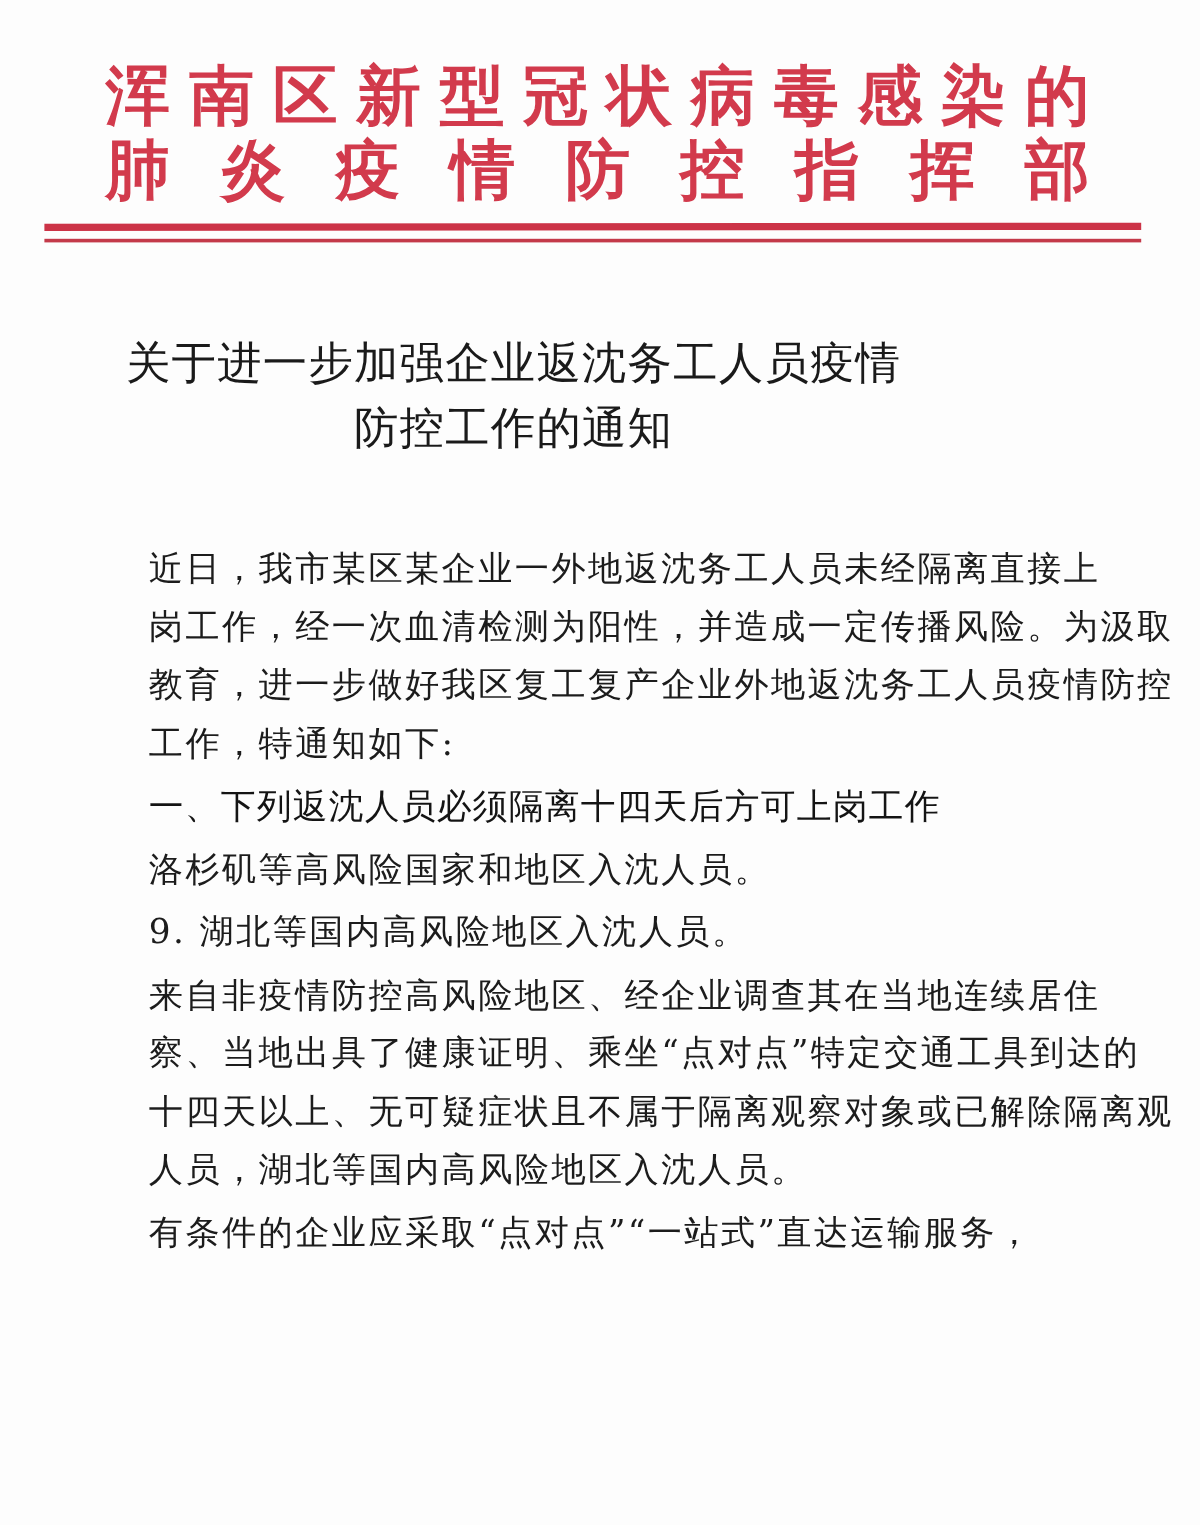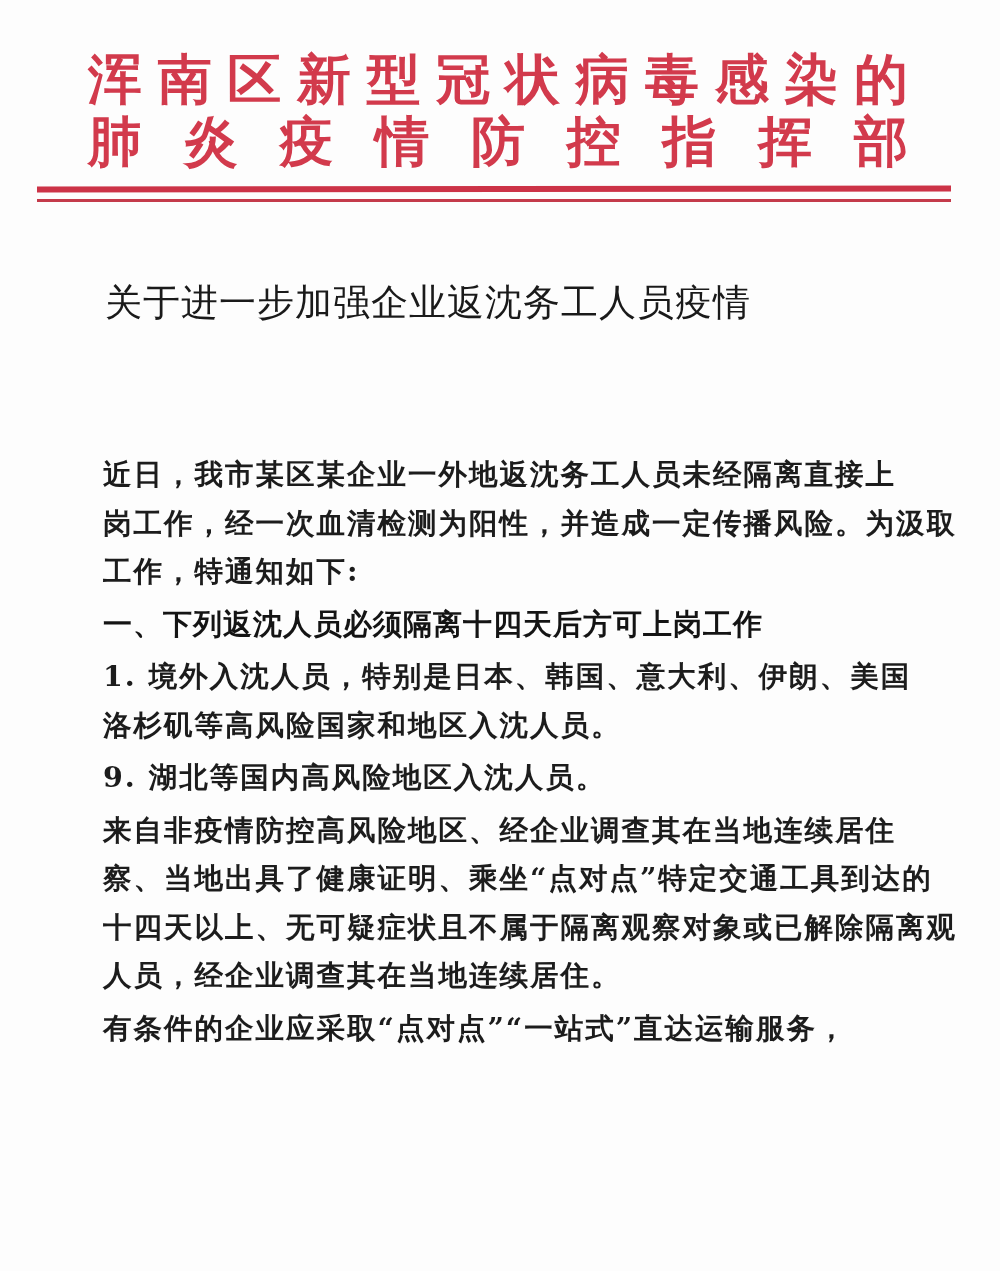--- a/index.html
+++ b/index.html
@@ -66,28 +66,27 @@
       color: #1a1a1a;
       font-family: "DejaVu Sans", "Liberation Sans", sans-serif;
       font-size: 37px;
       line-height: 54px;
       letter-spacing: 1px;
     }
     .doc-title div { white-space: nowrap; }
     
     .body-text {
       position: absolute;
-      left: 40px;
+      left: 61px;
       top: 450px;
       width: 880px;
       color: #1c1c1c;
       font-family: "DejaVu Serif", "Liberation Serif", serif;
       font-size: 28.5px;
       line-height: 48.5px;
-      font-weight: bold;
     }
     .para {
       margin: 0 0 4px 0;
       text-align: justify;
       text-align-last: left;
       letter-spacing: 2px;
     }
     .indent { text-indent: 63px; }
     .heading {
       margin: 0 0 4px 0;
@@ -130,46 +129,47 @@
       <span>挥</span>
       <span>部</span>
     </div>
   </div>
 
   <div class="rule-thick"></div>
   <div class="rule-thin"></div>
 
   <div class="doc-title">
     <div>关于进一步加强企业返沈务工人员疫情</div>
+    <div>防控工作的通知</div>
   </div>
 
   <div class="body-text">
 
     <div class="para indent">
       <span class="line">近日，我市某区某企业一外地返沈务工人员未经隔离直接上</span>
       <span class="line">岗工作，经一次血清检测为阳性，并造成一定传播风险。为汲取</span>
+      <span class="line">教育，进一步做好我区复工复产企业外地返沈务工人员疫情防控</span>
       <span class="line">工作，特通知如下:</span>
     </div>
 
     <div class="heading">一、下列返沈人员必须隔离十四天后方可上岗工作</div>
 
     <div class="para indent">
-      <span class="line">1. 境外入沈人员，特别是日本、韩国、意大利、伊朗、美国</span>
       <span class="line">洛杉矶等高风险国家和地区入沈人员。</span>
     </div>
     <div class="para indent">
       <span class="line">9. 湖北等国内高风险地区入沈人员。</span>
     </div>
 
 
     <div class="para indent">
       <span class="line">来自非疫情防控高风险地区、经企业调查其在当地连续居住</span>
       <span class="line">察、当地出具了健康证明、乘坐“点对点”特定交通工具到达的</span>
       <span class="line">十四天以上、无可疑症状且不属于隔离观察对象或已解除隔离观</span>
-      <span class="line">人员，经企业调查其在当地连续居住。</span>
+      <span class="line">人员，湖北等国内高风险地区入沈人员。</span>
     </div>
 
     <div class="para indent">
       <span class="line">有条件的企业应采取“点对点”“一站式”直达运输服务，</span>
     </div>
 
   </div>
 </div>
 
 </body></html>

